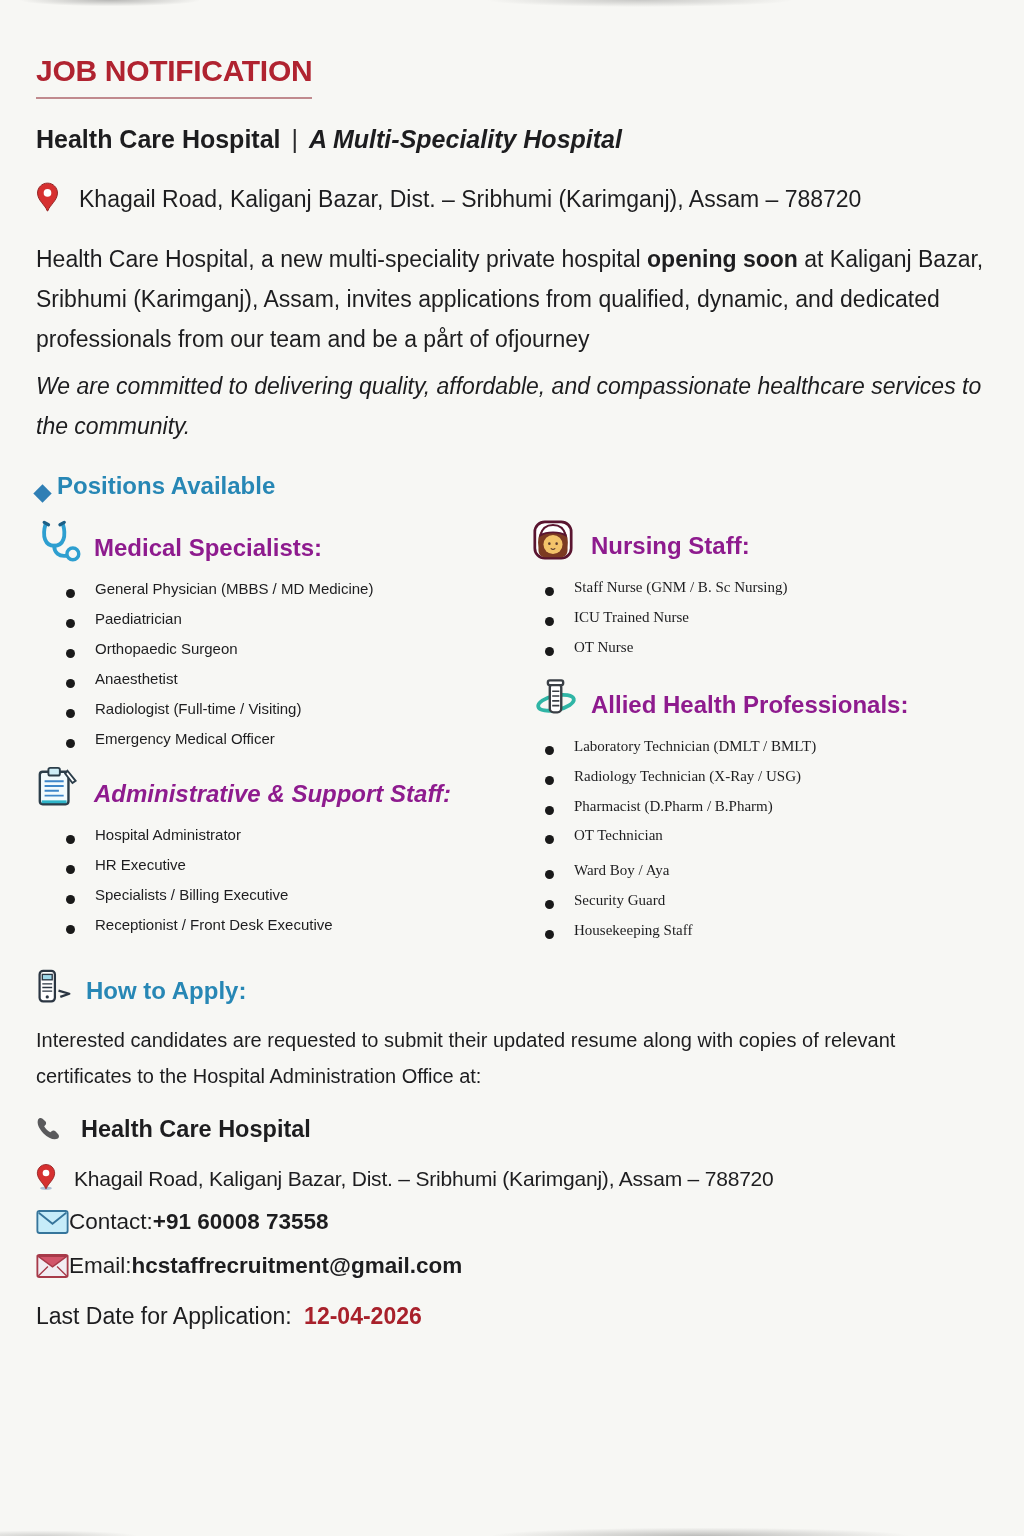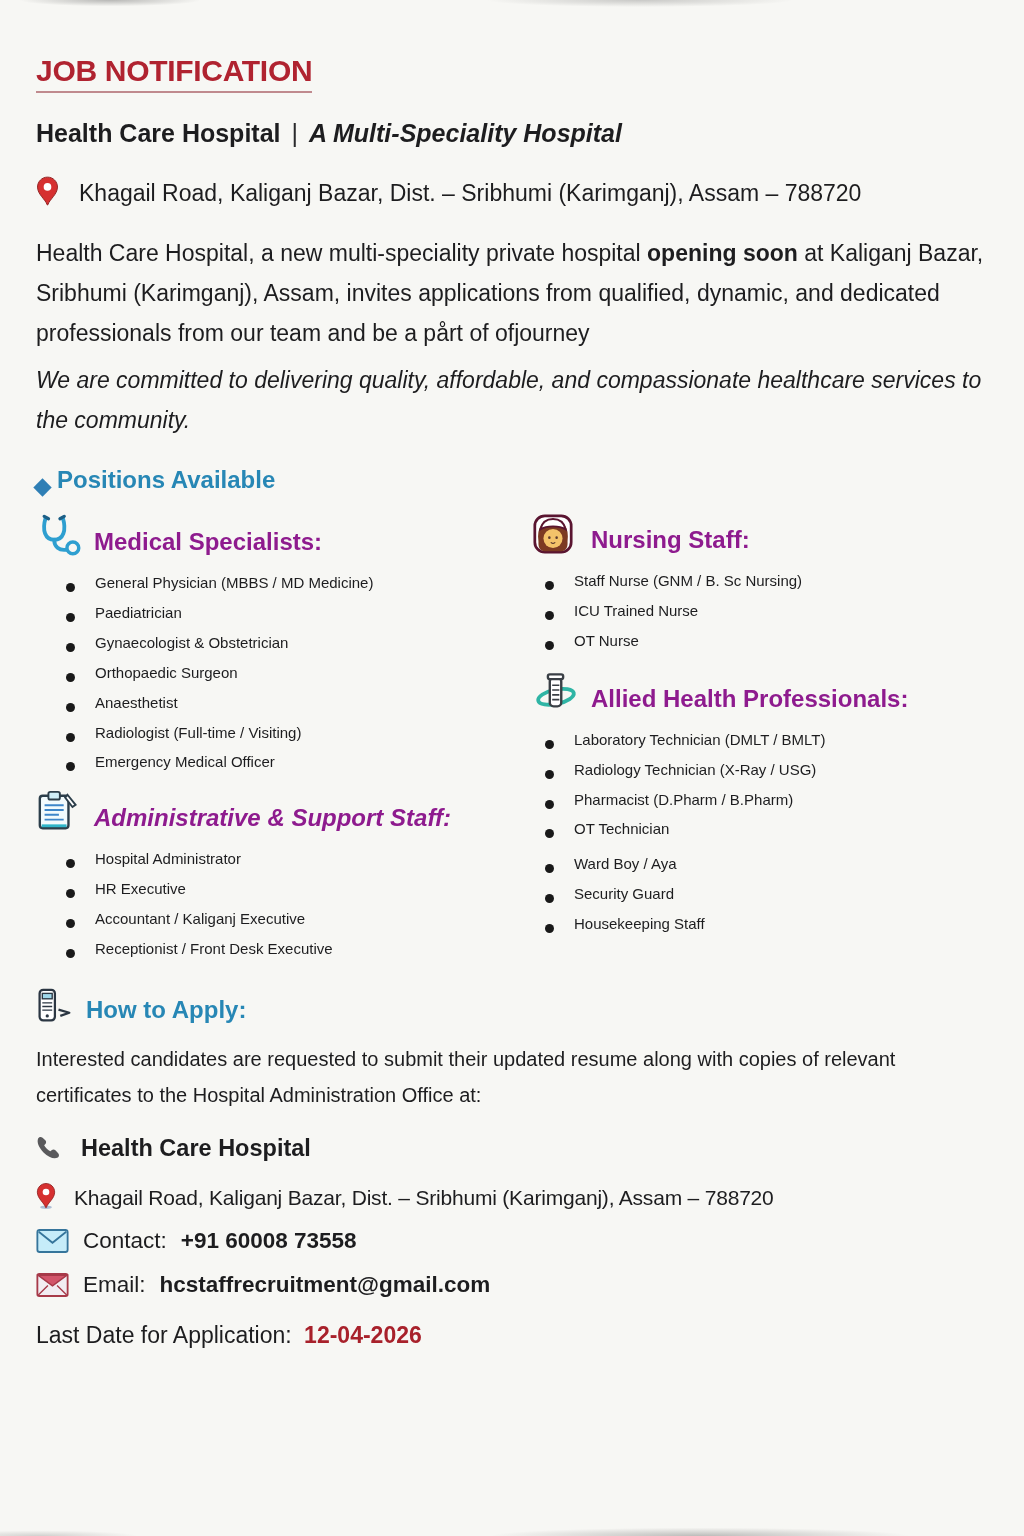--- a/index.html
+++ b/index.html
@@ -19,53 +19,53 @@
       radial-gradient(220px 10px at 640px 0px, rgba(35,35,35,.22), transparent 70%),
       radial-gradient(300px 12px at 700px 1536px, rgba(35,35,35,.28), transparent 70%),
       radial-gradient(140px 8px at 40px 1536px, rgba(35,35,35,.18), transparent 70%),
       #f7f7f4;
   }
   .job-title {
     display:inline-block;
     font-size:30px; font-weight:700; letter-spacing:-0.3px;
     color:#b02330;
     border-bottom:2px solid #c08a8e;
-    padding-bottom:3px;
+    padding-bottom:9px;
   }
   .subtitle { margin-top:26px; font-size:25px; }
   .subtitle .name { font-weight:700; }
   .subtitle .sep { font-weight:400; color:#2a2a2c; padding:0 4px; }
   .subtitle .tagline { font-style:italic; font-weight:600; }
   .row { display:flex; align-items:flex-end; }
   .addr-row { margin-top:28px; gap:20px; font-size:23px; }
   .para { margin-top:26px; font-size:23px; line-height:1.74; max-width:960px; }
   .para b { font-weight:700; }
   .mission { margin-top:8px; font-size:23px; line-height:1.72; font-style:italic; max-width:960px; }
   .pos-heading { margin-top:26px; gap:8px; }
   .diamond { width:13px; height:13px; background:#2f7fb5; transform:rotate(45deg); flex:0 0 auto; }
   .pos-heading .label { font-size:24px; font-weight:700; color:#2787b5; }
   .columns { margin-top:20px; display:grid; grid-template-columns:497px 1fr; }
   .sec-heading { gap:12px; }
   .sec-heading .icon { width:46px; display:flex; justify-content:flex-start; flex:0 0 auto; }
   .sec-heading .label { font-size:24px; font-weight:700; color:#8e1b8e; }
   .sec-heading.italic .label { font-style:italic; }
   ul.plist { list-style:none; margin-top:18px; }
   .col-left ul.plist { padding-left:30px; }
-  .col-right ul.plist { padding-left:12px; }
+  .col-right ul.plist { padding-left:12px;font-family:Liberation Serif, serif; }
   ul.plist li { display:flex; gap:20px; font-size:15px; line-height:1.26; margin-bottom:11px; }
   ul.plist li .dot { flex:0 0 auto; width:9px; height:9px; border-radius:50%; background:#191919; margin-top:9px; }
   .sec-admin { margin-top:18px; }
   .sec-allied { margin-top:20px; }
   ul.plist.sub { margin-top:16px; }
   .apply-heading { margin-top:18px; gap:14px; }
   .apply-heading .label { font-size:24px; font-weight:700; color:#2787b5; }
   .apply-para { margin-top:18px; font-size:20px; line-height:1.78; max-width:965px; }
   .contact-name { margin-top:22px; gap:18px; font-size:23.5px; font-weight:700; }
   .contact-addr { margin-top:20px; gap:18px; font-size:21px; letter-spacing:-0.2px; }
-  .contact-line { margin-top:18px; gap:14px; font-size:22.5px; }
+  .contact-line { margin-top:18px; gap:0; font-size:22.5px; }
   .contact-line b { font-weight:700; }
   .last-date { margin-top:24px; font-size:23px; }
   .last-date .value { color:#a8212b; font-weight:700; padding-left:6px; }
   .icon svg { display:block; }
 </style>
 </head>
 <body>
 
 <div class="page">
 
@@ -117,24 +117,20 @@
       </div>
 
       <ul class="plist">
         <li>
             <span class="dot"></span>
             <span>General Physician (MBBS / MD Medicine)</span>
           </li>
         <li>
             <span class="dot"></span>
             <span>Paediatrician</span>
-          </li>
-        <li>
-            <span class="dot"></span>
-            <span>Gynaecologist &amp; Obstetrician</span>
           </li>
         <li>
             <span class="dot"></span>
             <span>Orthopaedic Surgeon</span>
           </li>
         <li>
             <span class="dot"></span>
             <span>Anaesthetist</span>
           </li>
         <li>
@@ -164,21 +160,21 @@
         <li>
             <span class="dot"></span>
             <span>Hospital Administrator</span>
           </li>
         <li>
             <span class="dot"></span>
             <span>HR Executive</span>
           </li>
         <li>
             <span class="dot"></span>
-            <span>Accountant / Kaliganj Executive</span>
+            <span>Specialists / Billing Executive</span>
           </li>
         <li>
             <span class="dot"></span>
             <span>Receptionist / Front Desk Executive</span>
           </li>
       </ul>
 
     </div>
 
     <div class="col-right">

